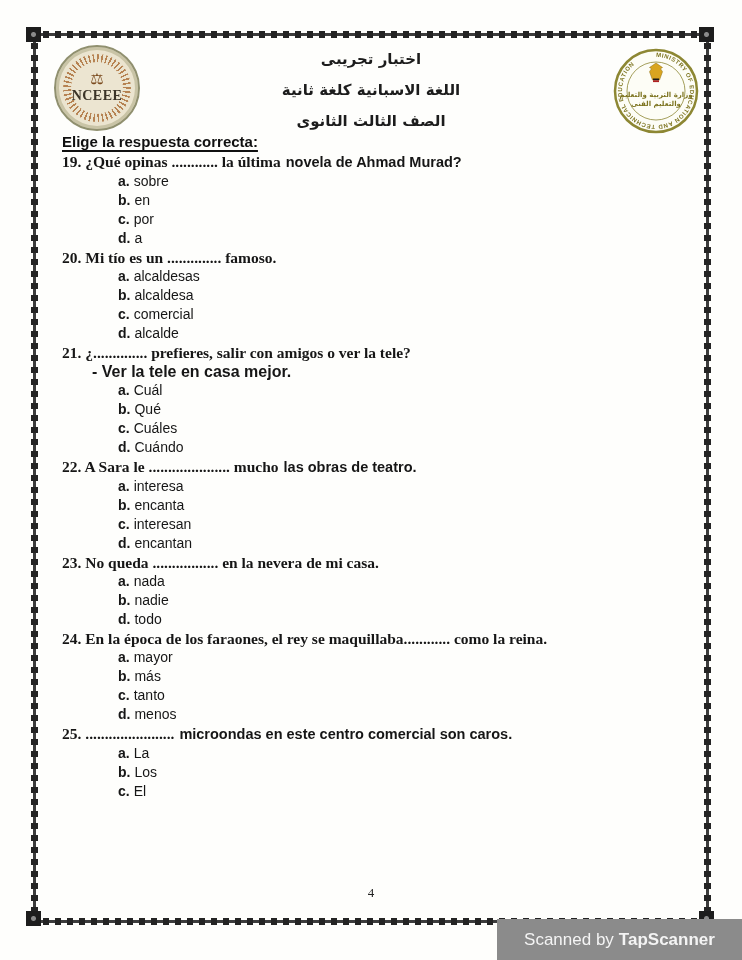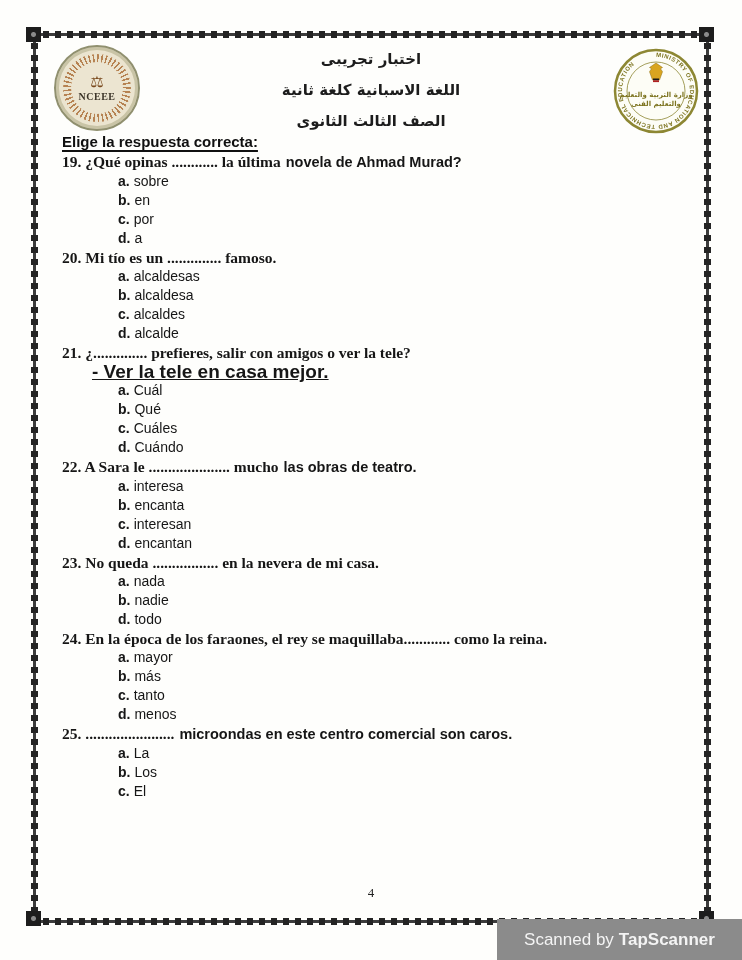--- a/index.html
+++ b/index.html
@@ -23,38 +23,38 @@
   .c-bl{left:26px;top:911px;} .c-br{left:699px;top:911px;}
 
   
   .seal{position:absolute;left:54px;top:45px;width:82px;height:82px;border-radius:50%;
     background:#ebe4cf;border:2px solid #90906f;box-shadow:inset 0 0 0 3px #c9c4a6;}
   .seal-rays{position:absolute;inset:7px;border-radius:50%;
     background:repeating-conic-gradient(#a96a33 0 3deg,transparent 3deg 8deg);opacity:.8;}
   .seal-core{position:absolute;inset:15px;border-radius:50%;background:#ece5d1;
     display:flex;flex-direction:column;align-items:center;justify-content:center;gap:1px;}
   .scales{font-family:"DejaVu Sans",sans-serif;font-size:15px;color:#7a4a1e;line-height:1;}
-  .seal-name{font-family:"Liberation Serif",serif;font-weight:bold;font-size:10px;color:#3b3428;letter-spacing:.5px;}
+  .seal-name{font-family:"Liberation Serif",serif;font-weight:bold;font-size:14px;color:#3b3428;letter-spacing:.5px;}
 
   .ar-title{position:absolute;left:221px;top:44px;width:300px;text-align:center;direction:rtl;
     font-family:"DejaVu Sans",sans-serif;font-weight:bold;font-size:15px;color:#1c1c1c;}
   .ar-title .line{height:31px;line-height:31px;}
 
   .emblem{position:absolute;left:613px;top:48px;width:86px;height:86px;}
 
   
   .content{position:absolute;left:62px;top:132px;width:612px;}
   .instruction{font-size:15px;font-weight:bold;text-decoration:underline;
     text-underline-offset:3px;text-decoration-thickness:2px;line-height:20px;color:#101010;}
   .question{margin:0;}
   .q-line{font-family:"Liberation Serif",serif;font-weight:bold;font-size:15.5px;line-height:19px;white-space:nowrap;}
   .q-sans{font-family:"Liberation Sans",sans-serif;font-size:14.5px;}
   .q-sans:not(:empty){margin-left:5px;}
-  .answer-line{font-family:"Liberation Sans",sans-serif;font-weight:bold;font-size:19px;
-    line-height:19px;padding-left:30px;text-decoration:underline;}
+  .answer-line{font-family:"Liberation Sans",sans-serif;font-weight:bold;font-size:16px;
+    line-height:19px;padding-left:30px;}
   .option{line-height:19px;padding-left:56px;font-size:14px;}
   .opt-label{font-weight:bold;margin-right:4px;}
 
   .page-number{position:absolute;left:0;top:885px;width:742px;text-align:center;
     font-family:"Liberation Serif",serif;font-size:13px;color:#222;}
 
   .watermark{position:absolute;left:497px;top:919px;width:245px;height:41px;background:#8b8b8b;
     z-index:3;display:flex;align-items:center;justify-content:center;gap:5px;
     color:#f4f4f4;font-size:17px;}
   .watermark .brand{font-weight:bold;}
@@ -134,21 +134,21 @@
     </div>
 
     <div>
             <div class="option">
     <span class="opt-label">a.</span><span>alcaldesas</span>
   </div>
             <div class="option">
     <span class="opt-label">b.</span><span>alcaldesa</span>
   </div>
             <div class="option">
-    <span class="opt-label">c.</span><span>alcaldes</span>
+    <span class="opt-label">c.</span><span>comercial</span>
   </div>
             <div class="option">
     <span class="opt-label">d.</span><span>alcalde</span>
   </div>
           </div>
   </div>
         <div class="question">
     <div class="q-line">
       <span>21. ¿.............. prefieres, salir con amigos o ver la tele?</span>
     </div>

